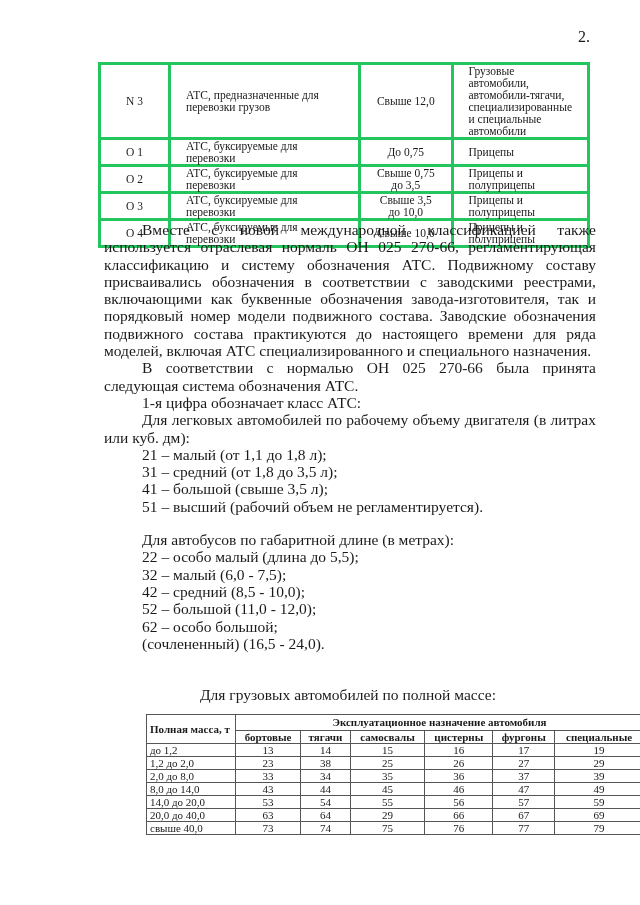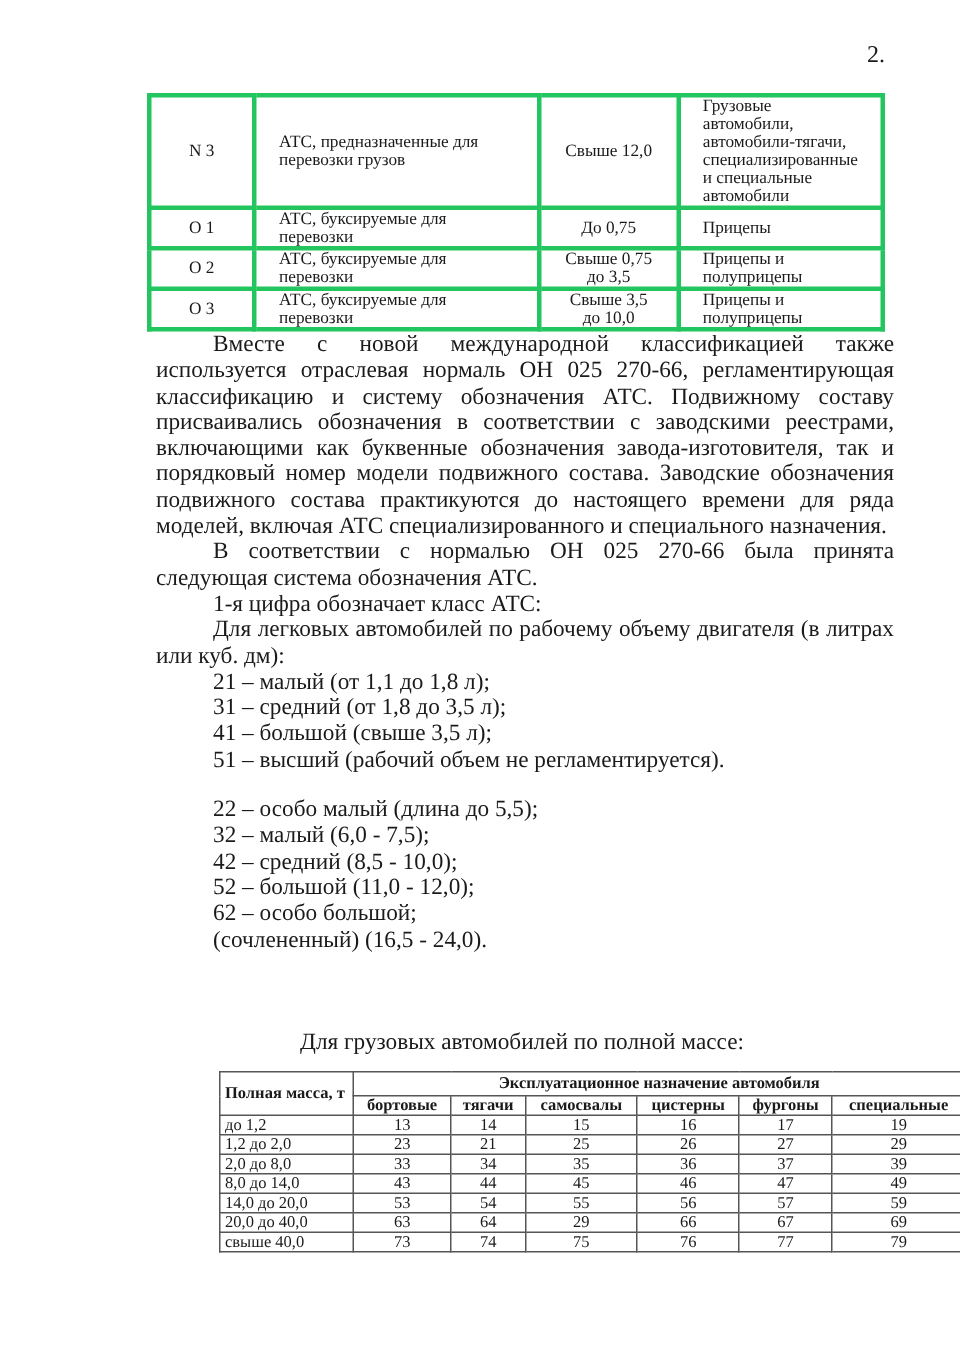--- a/index.html
+++ b/index.html
@@ -55,36 +55,43 @@
       <td class="c2">АТС, буксируемые для перевозки</td>
       <td class="c3">Свыше 0,75 до 3,5</td>
       <td>Прицепы и полуприцепы</td>
     </tr>
     <tr class="r3">
       <td class="c1">O 3</td>
       <td class="c2">АТС, буксируемые для перевозки</td>
       <td class="c3">Свыше 3,5 до 10,0</td>
       <td>Прицепы и полуприцепы</td>
     </tr>
+    <tr class="r4">
+      <td class="c1">O 4</td>
+      <td class="c2">АТС, буксируемые для перевозки</td>
+      <td class="c3">Свыше 10,0</td>
+      <td>Прицепы и полуприцепы</td>
+    </tr>
   </tbody>
 </table>
 
 <div class="body-text">
   <p class="indent">Вместе с новой международной классификацией также используется отраслевая нормаль ОН 025 270-66, регламентирующая классификацию и систему обозначения АТС. Подвижному составу присваивались обозначения в соответствии с заводскими реестрами, включающими как буквенные обозначения завода-изготовителя, так и порядковый номер модели подвижного состава. Заводские обозначения подвижного состава практикуются до настоящего времени для ряда моделей, включая АТС специализированного и специального назначения.</p>
   <p class="indent">В соответствии с нормалью ОН 025 270-66 была принята следующая система обозначения АТС.</p>
   <p class="indent">1-я цифра обозначает класс АТС:</p>
   <p class="indent">Для легковых автомобилей по рабочему объему двигателя (в литрах или куб. дм):</p>
   <div class="list">
     <p>21 – малый (от 1,1 до 1,8 л);</p>
     <p>31 – средний (от 1,8 до 3,5 л);</p>
     <p>41 – большой (свыше 3,5 л);</p>
     <p>51 – высший (рабочий объем не регламентируется).</p>
   </div>
   <div class="gap"></div>
   <div class="list">
+    <p>Для автобусов по габаритной длине (в метрах):</p>
     <p>22 – особо малый (длина до 5,5);</p>
     <p>32 – малый (6,0 - 7,5);</p>
     <p>42 – средний (8,5 - 10,0);</p>
     <p>52 – большой (11,0 - 12,0);</p>
     <p>62 – особо большой;</p>
     <p>(сочлененный) (16,5 - 24,0).</p>
   </div>
 </div>
 
 <div class="caption">Для грузовых автомобилей по полной массе:</div>
@@ -110,21 +117,21 @@
       <td>13</td>
       <td>14</td>
       <td>15</td>
       <td>16</td>
       <td>17</td>
       <td>19</td>
     </tr>
     <tr>
       <td class="mass">1,2 до 2,0</td>
       <td>23</td>
-      <td>21</td>
+      <td>38</td>
       <td>25</td>
       <td>26</td>
       <td>27</td>
       <td>29</td>
     </tr>
     <tr>
       <td class="mass">2,0 до 8,0</td>
       <td>33</td>
       <td>34</td>
       <td>35</td>

